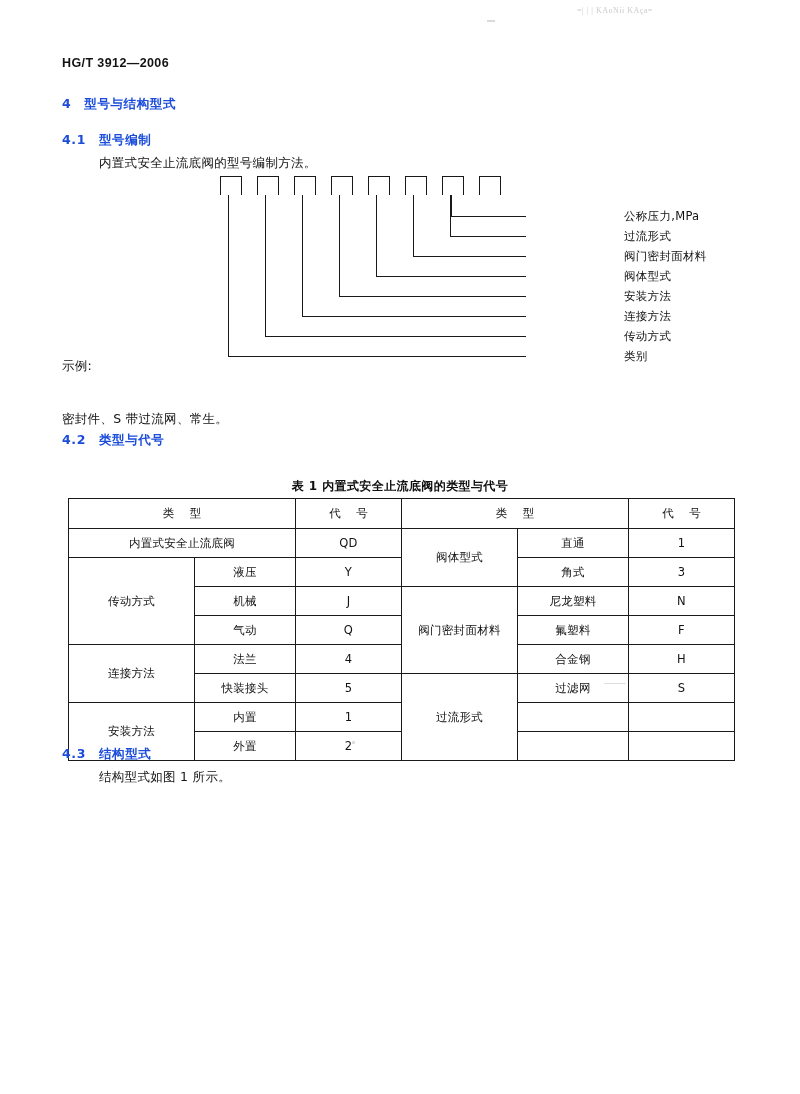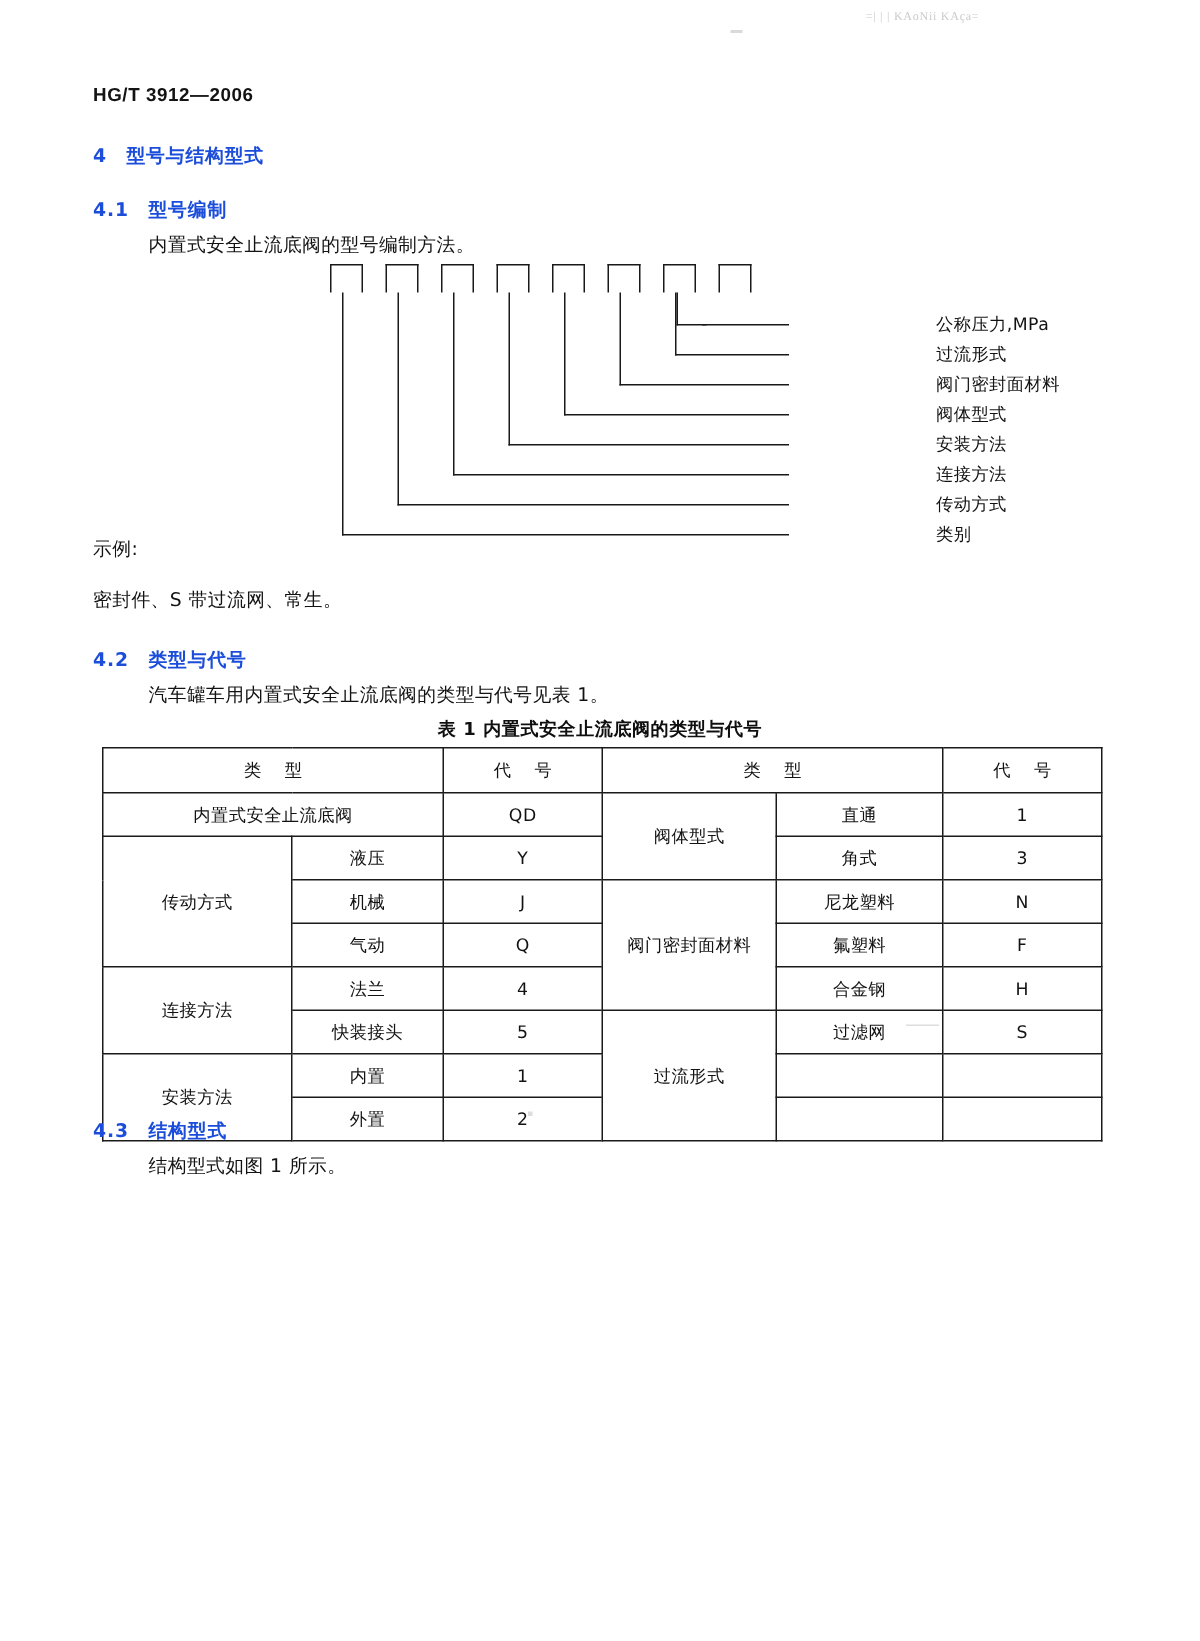--- a/index.html
+++ b/index.html
@@ -240,26 +240,25 @@
     <div class="diagram-label" style="top:59px;">过流形式</div>
     <div class="diagram-label" style="top:79px;">阀门密封面材料</div>
     <div class="diagram-label" style="top:99px;">阀体型式</div>
     <div class="diagram-label" style="top:119px;">安装方法</div>
     <div class="diagram-label" style="top:139px;">连接方法</div>
     <div class="diagram-label" style="top:159px;">传动方式</div>
     <div class="diagram-label" style="top:179px;">类别</div>
   </div>
 
   <div class="body-line" style="left:62px; top:358px;">示例:</div>
-  <div class="body-line" style="left:62px; top:392px;">密封件、S 带过流网、常生。</div>
+  <div class="body-line" style="left:62px; top:411px;">密封件、S 带过流网、常生。</div>
 
   <div class="h-sec" style="left:62px; top:432px;">
     <span class="h-num">4.2</span><span>类型与代号</span>
   </div>
-  <div class="body-line" style="left:99px; top:455px;">汽车罐车用内置式安全止流底阀的类型与代号见表 1。</div>
 
   <div class="table-caption">表 1  内置式安全止流底阀的类型与代号</div>
 
   <table id="type-table">
     <colgroup>
       <col style="width:126px">
         <col style="width:101px">
         <col style="width:106px">
       <col style="width:116px">
         <col style="width:111px">

